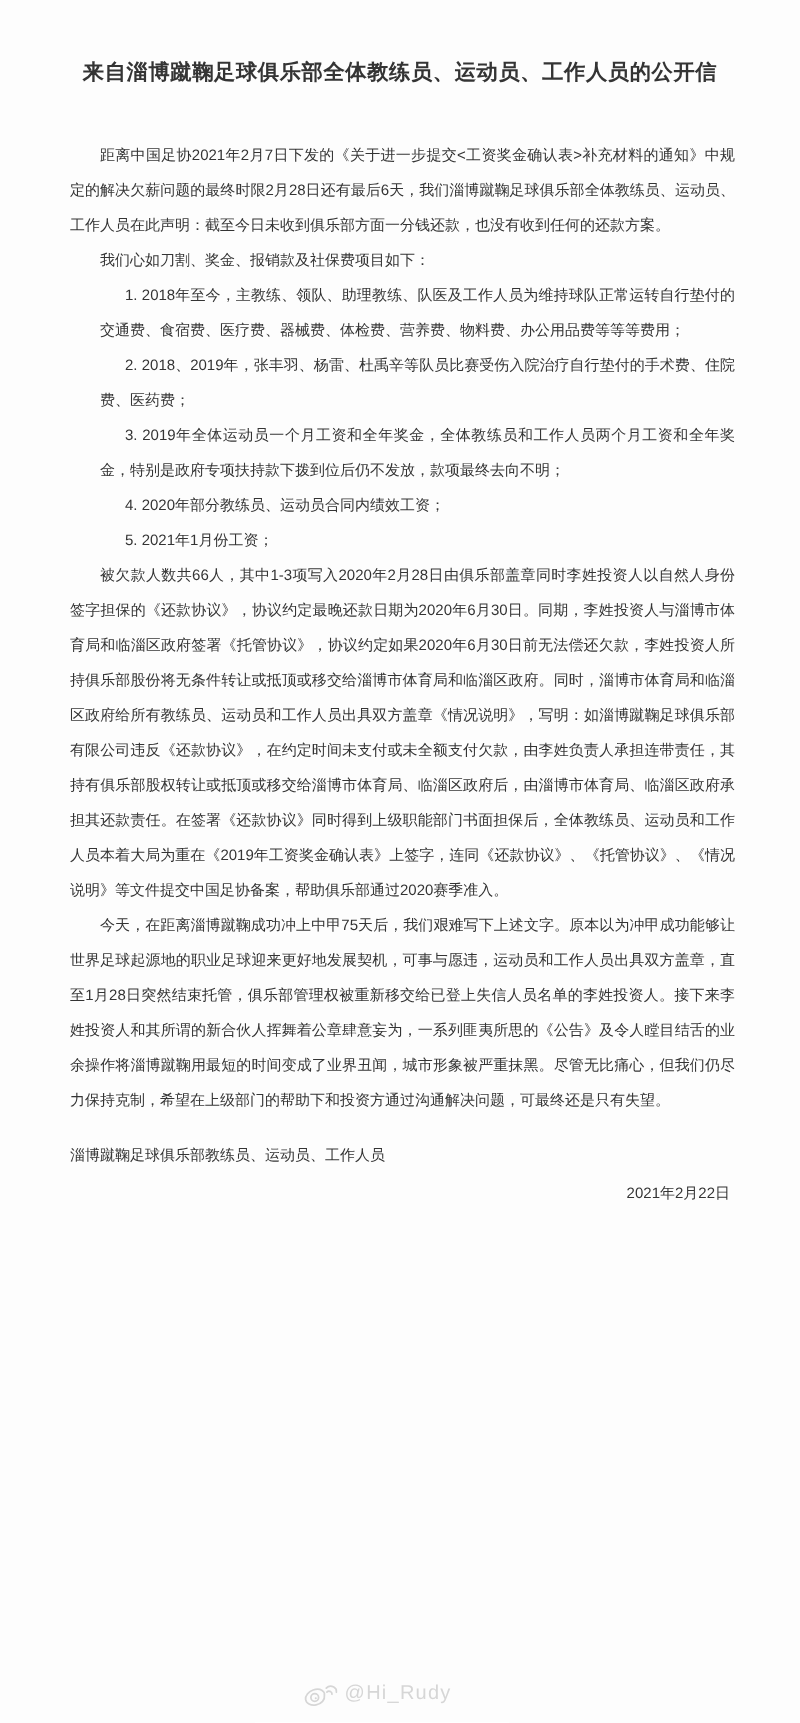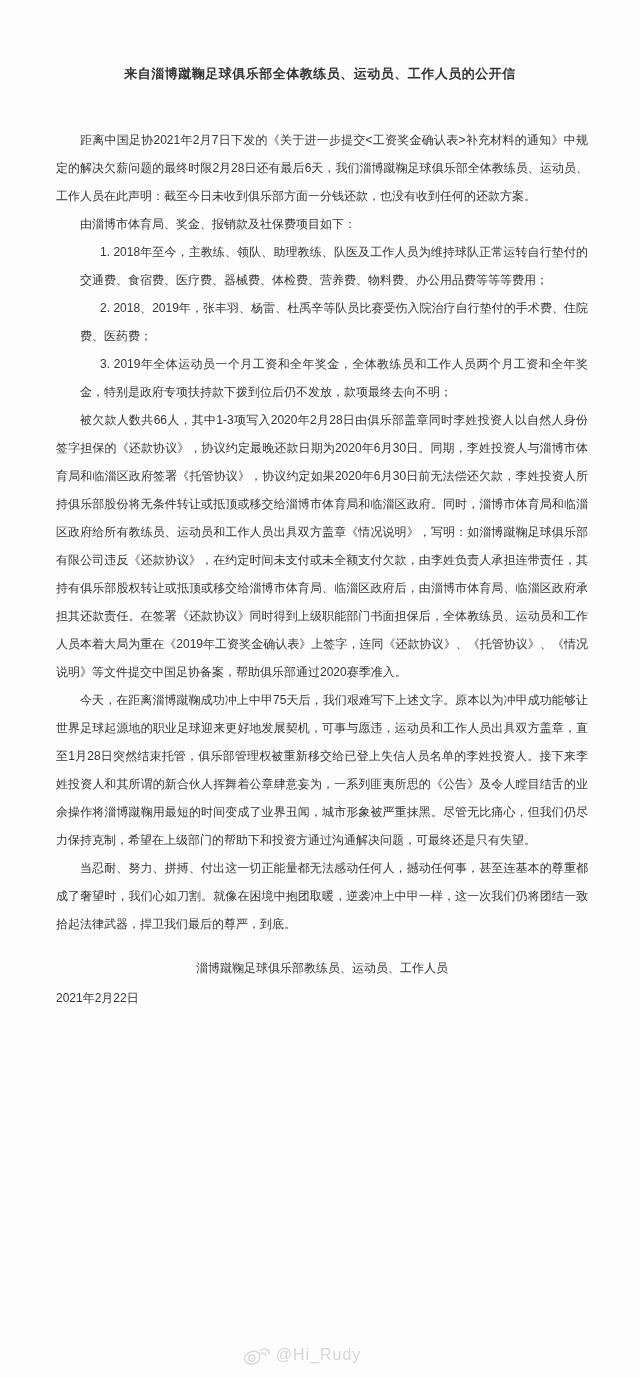--- a/index.html
+++ b/index.html
@@ -12,24 +12,24 @@
     width: 640px;
     height: 1378px;
     margin: 0 auto;
     background: var(--background, #fdfdfd);
     font-family: "Liberation Sans", sans-serif;
     color: var(--text, #343434);
     box-sizing: border-box;
     overflow: hidden;
   }
   .title {
-    margin: 16px;
+    margin: 0;
     padding: 46px 40px 0 40px;
     text-align: center;
-    font-size: 13px;
+    font-size: 17px;
     line-height: 24px;
     font-weight: 700;
     color: var(--text, #343434);
     letter-spacing: 0.5px;
   }
   .content {
     margin: 40px 52px 0 56px;
     font-size: 12px;
     line-height: 28px;
     text-align: justify;
@@ -41,24 +41,25 @@
   }
   p.para {
     text-indent: 2em;
   }
   p.list-item {
     margin-left: 24px;
     text-indent: 20px;
   }
   .signature {
     margin-top: 16px;
-    text-align: center;
+    text-align: left;
   }
   .date {
     margin-top: 2px;
+    text-align: right;
     padding-right: 4px;
   }
   .watermark {
     position: absolute;
     left: 0;
     bottom: 12px;
     width: 100%;
     display: flex;
     align-items: center;
     justify-content: center;
@@ -76,29 +77,30 @@
 </style>
 </head>
 <body>
 
 <div class="page">
 
   <h1 class="title">来自淄博蹴鞠足球俱乐部全体教练员、运动员、工作人员的公开信</h1>
 
   <div class="content">
     <p class="para">距离中国足协2021年2月7日下发的《关于进一步提交&lt;工资奖金确认表&gt;补充材料的通知》中规定的解决欠薪问题的最终时限2月28日还有最后6天，我们淄博蹴鞠足球俱乐部全体教练员、运动员、工作人员在此声明：截至今日未收到俱乐部方面一分钱还款，也没有收到任何的还款方案。</p>
-    <p class="para">由淄博市体育局、奖金、报销款及社保费项目如下：</p>
+    <p class="para">我们心如刀割、奖金、报销款及社保费项目如下：</p>
 
     <p class="list-item">1. 2018年至今，主教练、领队、助理教练、队医及工作人员为维持球队正常运转自行垫付的交通费、食宿费、医疗费、器械费、体检费、营养费、物料费、办公用品费等等等费用；</p>
     <p class="list-item">2. 2018、2019年，张丰羽、杨雷、杜禹辛等队员比赛受伤入院治疗自行垫付的手术费、住院费、医药费；</p>
     <p class="list-item">3. 2019年全体运动员一个月工资和全年奖金，全体教练员和工作人员两个月工资和全年奖金，特别是政府专项扶持款下拨到位后仍不发放，款项最终去向不明；</p>
+    <p class="list-item">4. 2020年部分教练员、运动员合同内绩效工资；</p>
+    <p class="list-item">5. 2021年1月份工资；</p>
 
     <p class="para">被欠款人数共66人，其中1-3项写入2020年2月28日由俱乐部盖章同时李姓投资人以自然人身份签字担保的《还款协议》，协议约定最晚还款日期为2020年6月30日。同期，李姓投资人与淄博市体育局和临淄区政府签署《托管协议》，协议约定如果2020年6月30日前无法偿还欠款，李姓投资人所持俱乐部股份将无条件转让或抵顶或移交给淄博市体育局和临淄区政府。同时，淄博市体育局和临淄区政府给所有教练员、运动员和工作人员出具双方盖章《情况说明》，写明：如淄博蹴鞠足球俱乐部有限公司违反《还款协议》，在约定时间未支付或未全额支付欠款，由李姓负责人承担连带责任，其持有俱乐部股权转让或抵顶或移交给淄博市体育局、临淄区政府后，由淄博市体育局、临淄区政府承担其还款责任。在签署《还款协议》同时得到上级职能部门书面担保后，全体教练员、运动员和工作人员本着大局为重在《2019年工资奖金确认表》上签字，连同《还款协议》、《托管协议》、《情况说明》等文件提交中国足协备案，帮助俱乐部通过2020赛季准入。</p>
     <p class="para">今天，在距离淄博蹴鞠成功冲上中甲75天后，我们艰难写下上述文字。原本以为冲甲成功能够让世界足球起源地的职业足球迎来更好地发展契机，可事与愿违，运动员和工作人员出具双方盖章，直至1月28日突然结束托管，俱乐部管理权被重新移交给已登上失信人员名单的李姓投资人。接下来李姓投资人和其所谓的新合伙人挥舞着公章肆意妄为，一系列匪夷所思的《公告》及令人瞠目结舌的业余操作将淄博蹴鞠用最短的时间变成了业界丑闻，城市形象被严重抹黑。尽管无比痛心，但我们仍尽力保持克制，希望在上级部门的帮助下和投资方通过沟通解决问题，可最终还是只有失望。</p>
-    <p class="para">当忍耐、努力、拼搏、付出这一切正能量都无法感动任何人，撼动任何事，甚至连基本的尊重都成了奢望时，我们心如刀割。就像在困境中抱团取暖，逆袭冲上中甲一样，这一次我们仍将团结一致拾起法律武器，捍卫我们最后的尊严，到底。</p>
 
     <div class="signature">淄博蹴鞠足球俱乐部教练员、运动员、工作人员</div>
     <div class="date">2021年2月22日</div>
   </div>
 
   <div class="watermark">
     <span class="wm-icon">
       <svg width="27" height="22" viewBox="0 0 27 22" fill="none" stroke="currentColor" stroke-width="1.4" stroke-linecap="round">
         <path d="M16.5 12.5c.6 3.2-2.2 6.6-6.6 7.4-4.3.8-8-1.2-8.4-4.3-.4-3 2.2-6.2 6-7.6 2.6-1 5.2-.9 6.9.2 1.1.7 1.9 1.5 2.1 2.3z"></path>
         <circle cx="8.8" cy="14" r="3.1"></circle>

